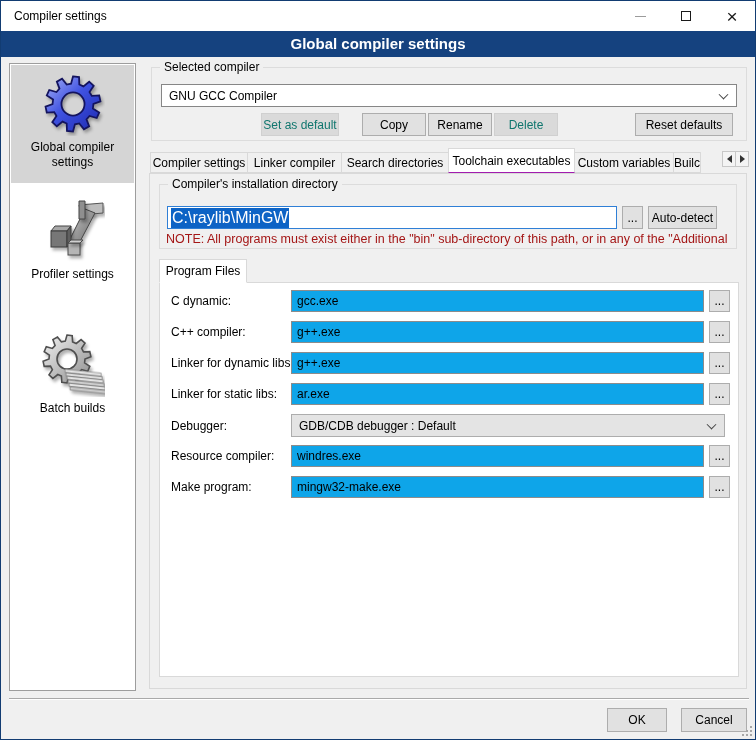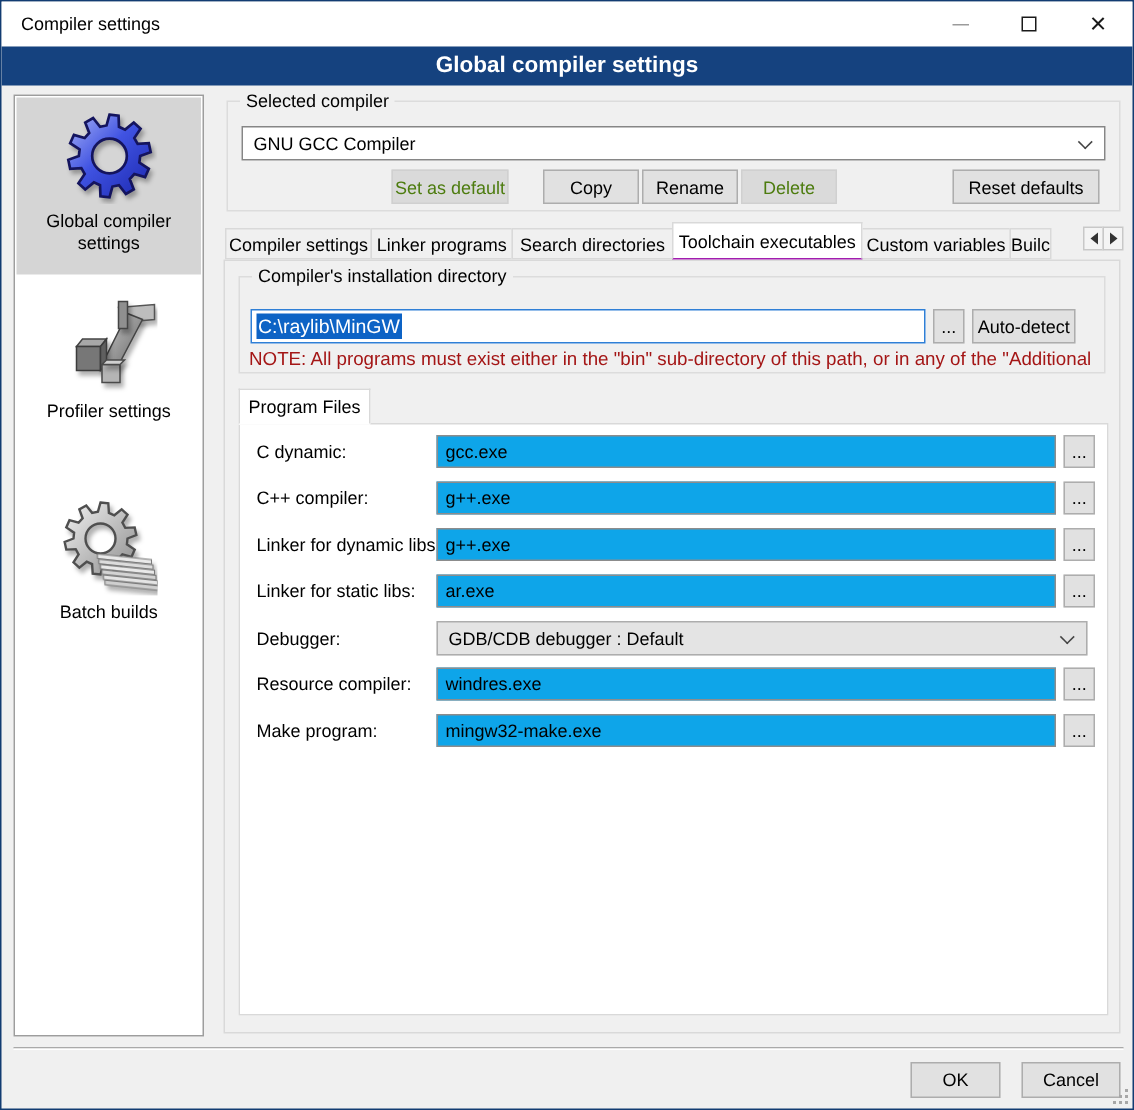--- a/index.html
+++ b/index.html
@@ -35,21 +35,21 @@
   .g-selcomp{left:150px;top:66px;width:596px;height:74px;}
   .g-install{left:158px;top:183px;width:578px;height:65px;}
   
   .combo{position:absolute;background:#fff;border:1px solid #868686;font-size:12px;
          display:flex;align-items:center;padding-left:7px;color:#000;}
   .combo.gray{background:#e4e4e4;border-color:#adadad;}
   .chev{position:absolute;right:9px;top:50%;width:7px;height:7px;border-right:1px solid #444;
         border-bottom:1px solid #444;transform:translateY(-70%) rotate(45deg);}
   .btn{position:absolute;background:#e1e1e1;border:1px solid #adadad;font-size:12px;color:#000;
        display:flex;align-items:center;justify-content:center;padding:0;}
-  .btn:disabled,.btn.disabled{background:#dadada;border-color:#d0d0d0;color:#4d7c0f;}
+  .btn:disabled,.btn.disabled{background:#dadada;border-color:#d0d0d0;color:#0f766e;}
   .tinput{position:absolute;background:#0ea5e9;border:1px solid #8c8c8c;font-size:12px;color:#000;
           padding:0 5px;margin:0;}
   
   .b-setdef{left:260px;top:112px;width:78px;height:23px;}
   .b-copy{left:361px;top:112px;width:64px;height:23px;}
   .b-rename{left:427px;top:112px;width:64px;height:23px;}
   .b-delete{left:493px;top:112px;width:64px;height:23px;}
   .b-reset{left:634px;top:112px;width:98px;height:23px;}
   
   .tabstrip{position:absolute;left:150px;top:147px;height:25px;display:flex;align-items:flex-end;}
@@ -60,21 +60,21 @@
   .arrow-btn{width:14px;height:16px;background:#f4f4f4;border:1px solid #c8c8c8;display:flex;
              align-items:center;justify-content:center;margin-left:-1px;}
   .tri-l{width:0;height:0;border-top:4px solid transparent;border-bottom:4px solid transparent;
          border-right:5px solid #333;}
   .tri-r{width:0;height:0;border-top:4px solid transparent;border-bottom:4px solid transparent;
          border-left:5px solid #333;}
   
   .tabpage{position:absolute;left:148px;top:172px;width:598px;height:516px;background:#f0f0f0;
            border:1px solid #d9d9d9;z-index:1;}
   .install-input{left:166px;top:205px;width:450px;height:23px;position:absolute;background:#fff;
-                 border:1px solid #2f7fd6;font-size:13px;display:flex;align-items:center;padding-left:3px;}
+                 border:1px solid #2f7fd6;font-size:16px;display:flex;align-items:center;padding-left:3px;}
   .selwrap{background:#0d63c5;color:#fff;padding:1px 1px;}
   .b-browse-dir{left:621px;top:205px;width:21px;height:23px;}
   .b-autodetect{left:647px;top:205px;width:69px;height:23px;}
   .note{position:absolute;left:165px;top:231px;width:567px;font-size:12.5px;color:#a41616;
         white-space:nowrap;overflow:hidden;}
   
   .subtab{position:absolute;background:#f0f0f0;border:1px solid #d9d9d9;font-size:12px;
           display:flex;align-items:center;justify-content:center;color:#000;}
   .subtab.active{background:#fff;border-bottom:1px solid #fff;z-index:3;}
   .st1{left:158px;top:258px;width:88px;height:24px;}
@@ -181,21 +181,21 @@
     <span class="chev"></span>
   </div>
   <button class="btn b-setdef disabled">Set as default</button>
   <button class="btn b-copy">Copy</button>
   <button class="btn b-rename">Rename</button>
   <button class="btn b-delete disabled">Delete</button>
   <button class="btn b-reset">Reset defaults</button>
 
   <div class="tabstrip">
     <div class="tab" style="width:98px;">Compiler settings</div>
-    <div class="tab" style="width:95px;">Linker programs</div>
+    <div class="tab" style="width:95px;">Linker compiler</div>
     <div class="tab" style="width:108px;">Search directories</div>
     <div class="tab active" style="width:127px;">Toolchain executables</div>
     <div class="tab" style="width:100px;">Custom variables</div>
     <div class="tab" style="width:28px;">Builc</div>
   </div>
   <div class="tab-arrows" style="position:absolute;left:722px;top:150px;">
     <div class="arrow-btn">
         <span class="tri-l"></span>
       </div>
     <div class="arrow-btn">

